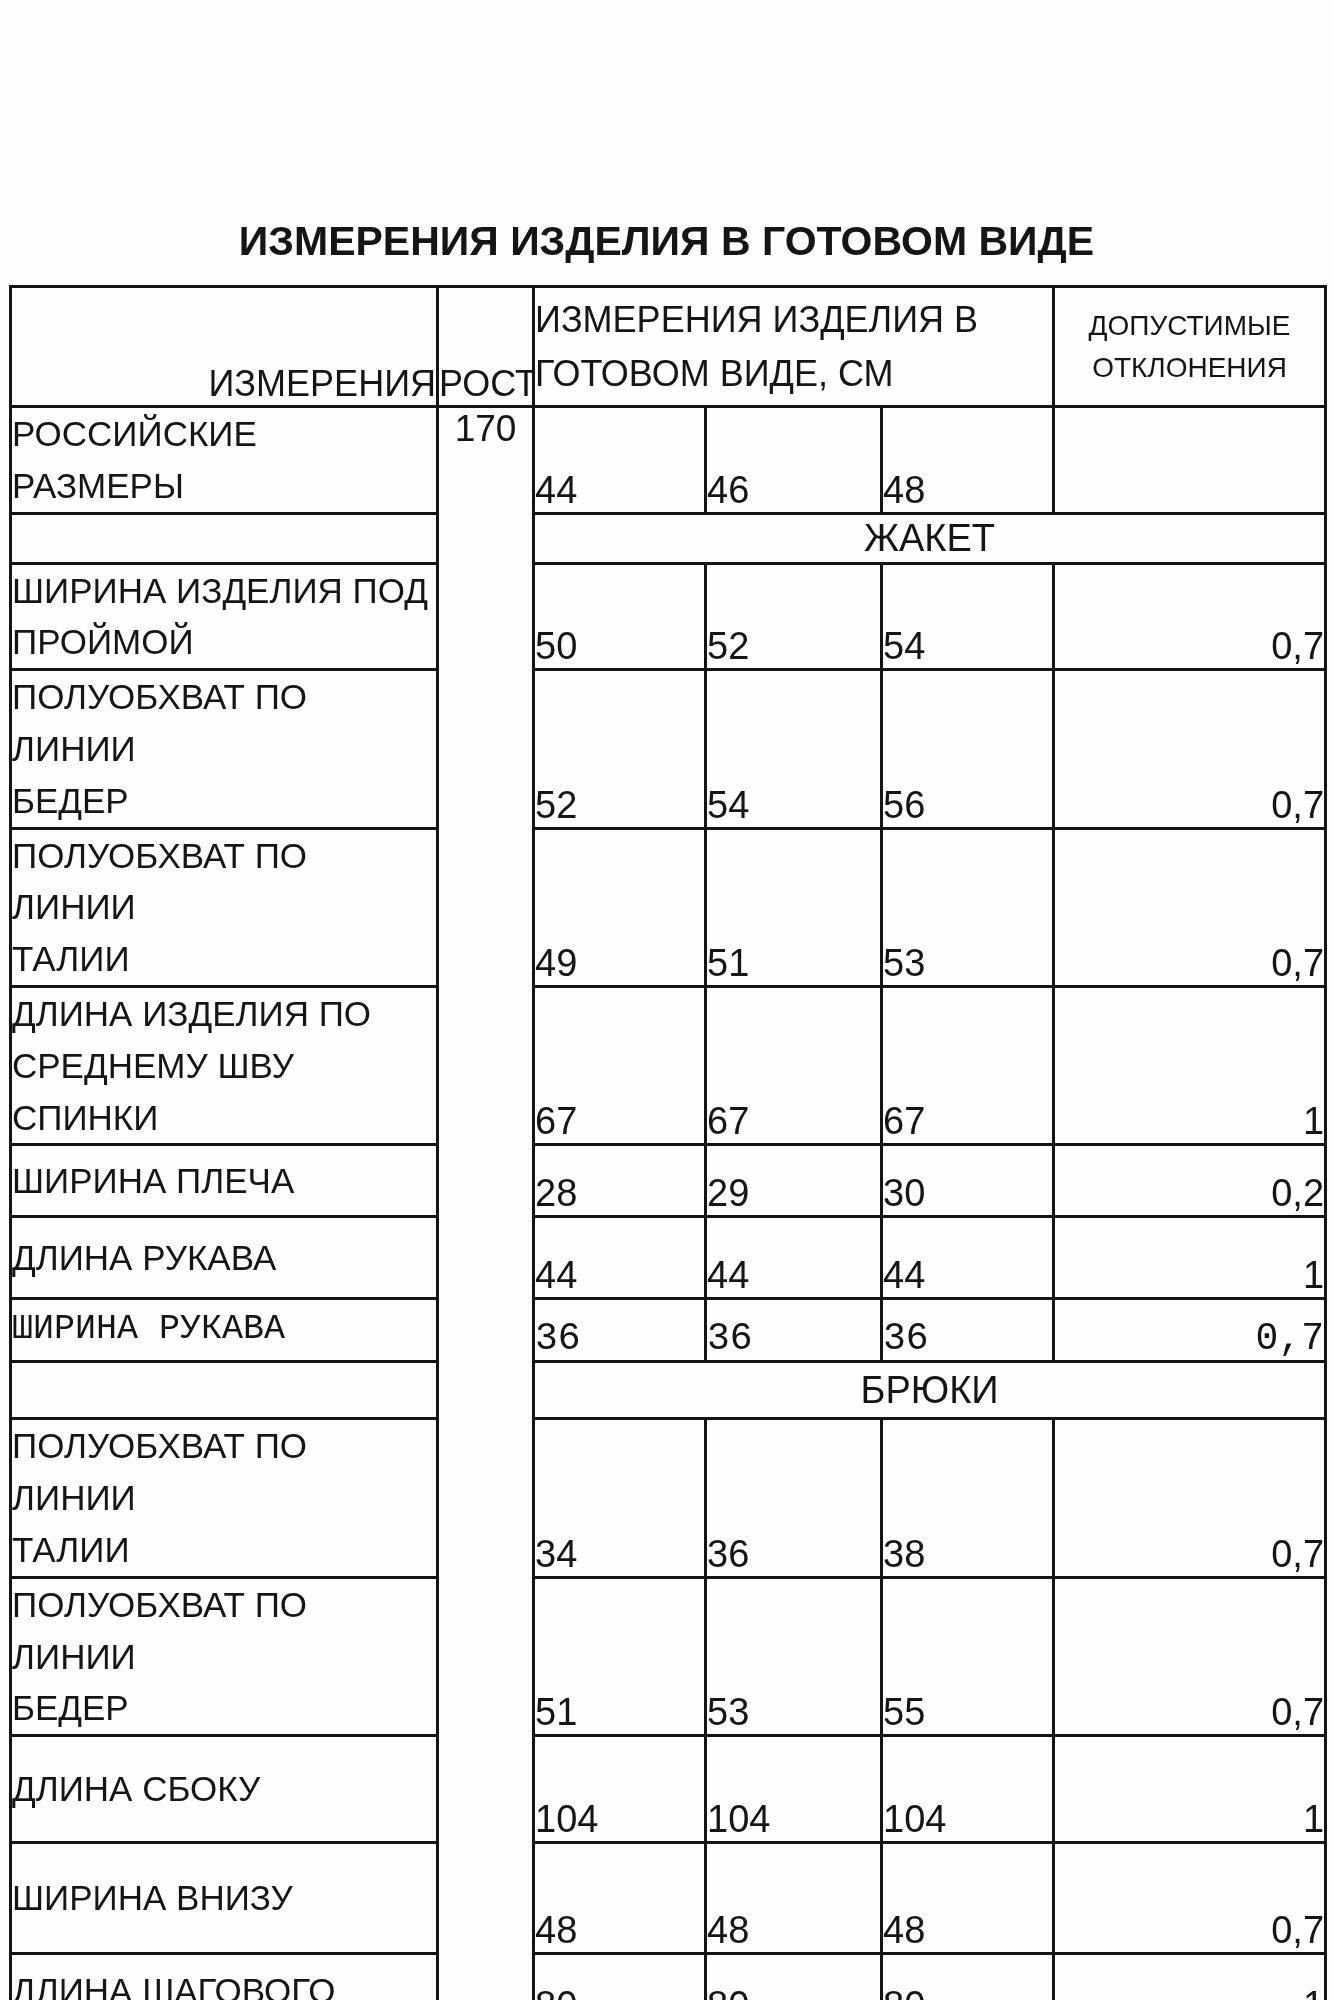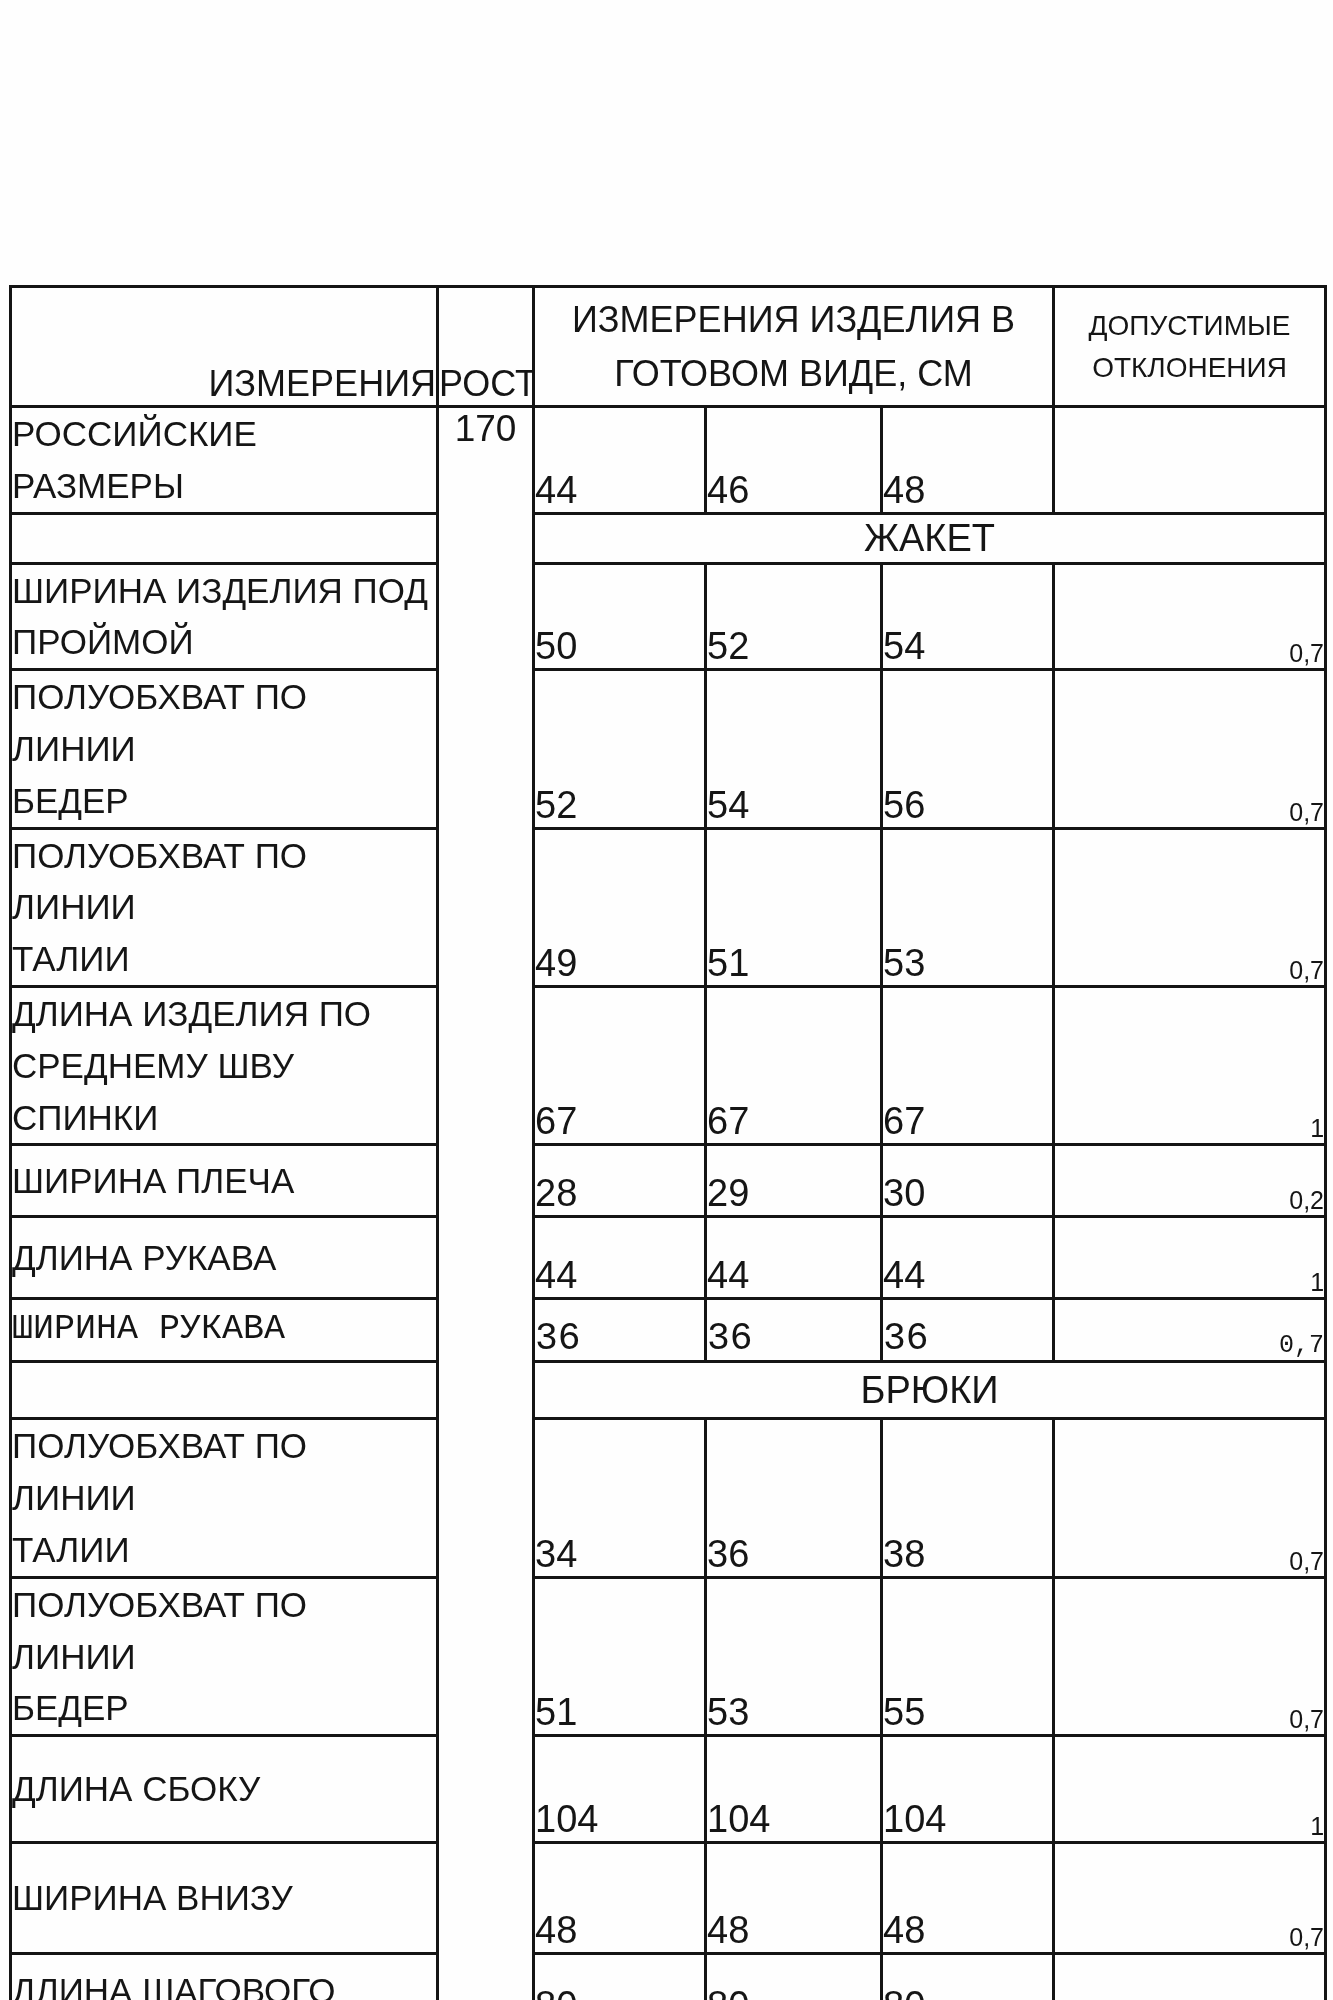--- a/index.html
+++ b/index.html
@@ -41,35 +41,36 @@
     table-layout: fixed;
   }
   table.size-table td {
     border: 3px solid #141414;
     padding: 0;
     overflow: hidden;
     background: #fefefe;
   }
   td.c-label   { text-align: left;  padding: 6px 6px 8px 8px;  font-size: 35px; line-height: 1.48; white-space: pre-line; }
   td.c-num     { vertical-align: bottom; padding: 0 10px 8px 0; font-size: 38px; }
-  td.c-tol     { text-align: right; vertical-align: bottom; padding: 0 10px 8px 0; font-size: 25px; }
+  td.c-tol     { text-align: right; vertical-align: bottom; padding: 0 10px 8px 0; font-size: 38px; }
   td.c-rost    { text-align: center; vertical-align: top; padding-top: 6px; font-size: 37px; }
   td.c-section { text-align: center; vertical-align: middle; font-size: 38px; font-weight: normal; }
   td.va-top    { vertical-align: top; }
   td.va-mid    { vertical-align: middle; }
   
   td.h-meas  { text-align: right; vertical-align: bottom; padding-bottom: 10px; font-size: 36px; }
   td.h-rost  { text-align: center; vertical-align: bottom; padding-bottom: 10px; font-size: 36px; }
-  td.h-group { text-align: center; vertical-align: middle; font-size: 36px; line-height: 1.5; white-space: pre-line; }
+  td.h-group { vertical-align: middle; font-size: 36px; line-height: 1.5; white-space: pre-line; }
   td.h-tol   { text-align: center; vertical-align: middle; font-size: 28px; line-height: 1.5; white-space: pre-line; }
 </style>
 </head>
 <body>
 
 <div class="page">
+  <h1 class="title">ИЗМЕРЕНИЯ ИЗДЕЛИЯ В ГОТОВОМ ВИДЕ</h1>
 
   <table class="size-table">
     <colgroup>
       <col style="width:427px">
       <col style="width:96px">
       <col style="width:172px">
       <col style="width:176px">
       <col style="width:172px">
       <col style="width:272px">
     </colgroup>

